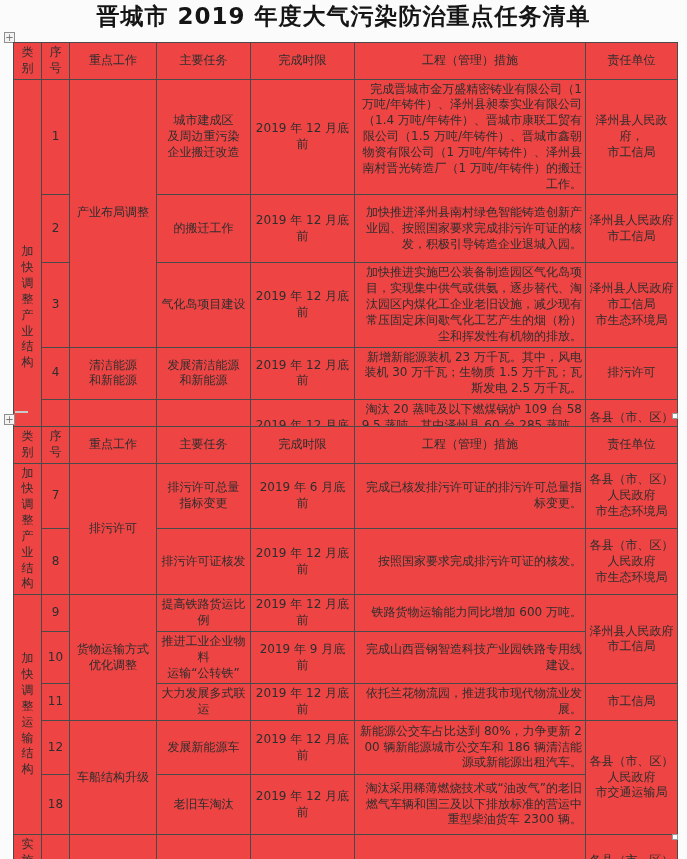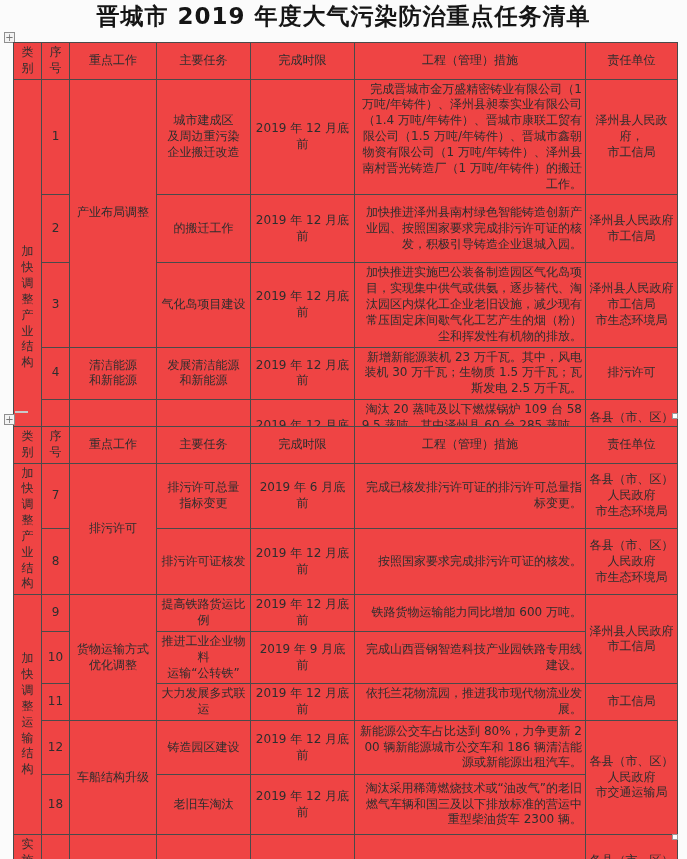--- a/index.html
+++ b/index.html
@@ -223,21 +223,21 @@
         <tr style="height: 26px;">
           <td>11</td>
           <td>大力发展多式联运</td>
           <td>2019 年 12 月底前</td>
           <td class="left">依托兰花物流园，推进我市现代物流业发展。</td>
           <td>市工信局</td>
         </tr>
         <tr style="height: 54px;">
           <td>12</td>
           <td rowspan="2">车船结构升级</td>
-          <td>铸造园区建设</td>
+          <td>发展新能源车</td>
           <td>2019 年 12 月底前</td>
           <td class="left">新能源公交车占比达到 80%，力争更新 200 辆新能源城市公交车和 186 辆清洁能源或新能源出租汽车。</td>
           <td rowspan="2">各县（市、区）
 人民政府
 市交通运输局</td>
         </tr>
         <tr style="height: 60px;">
           <td>18</td>
           <td>老旧车淘汰</td>
           <td>2019 年 12 月底前</td>

